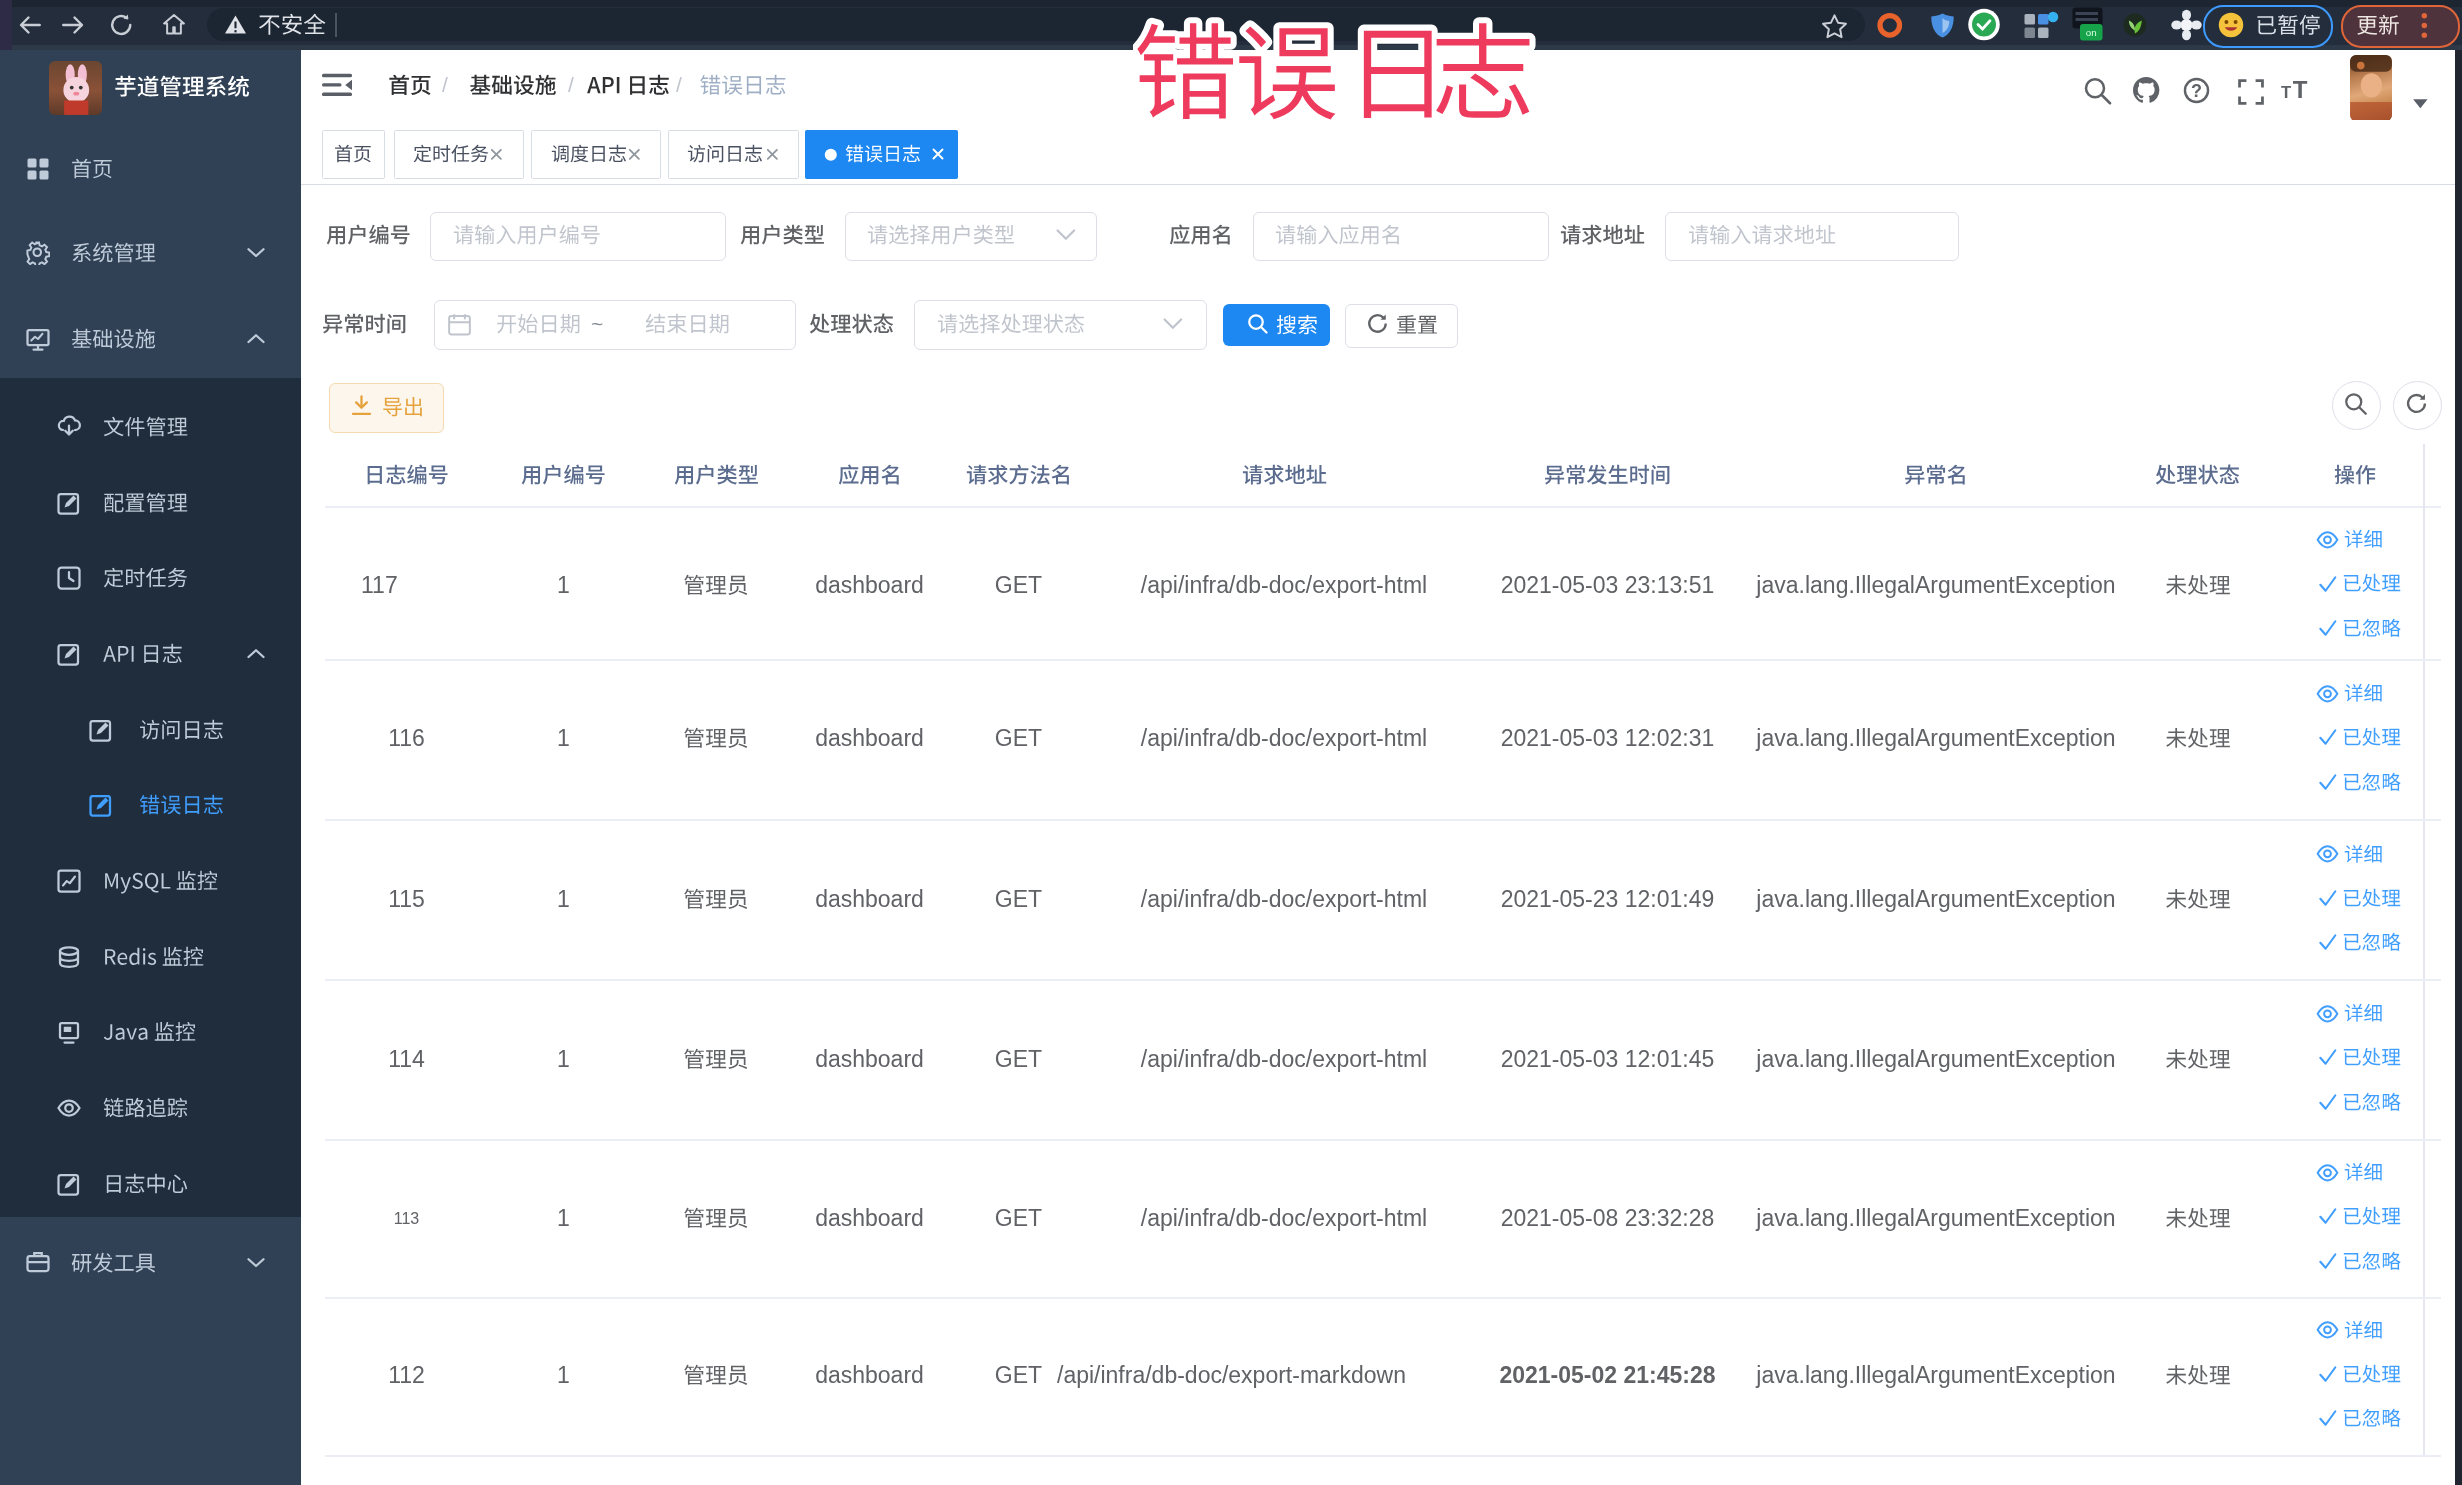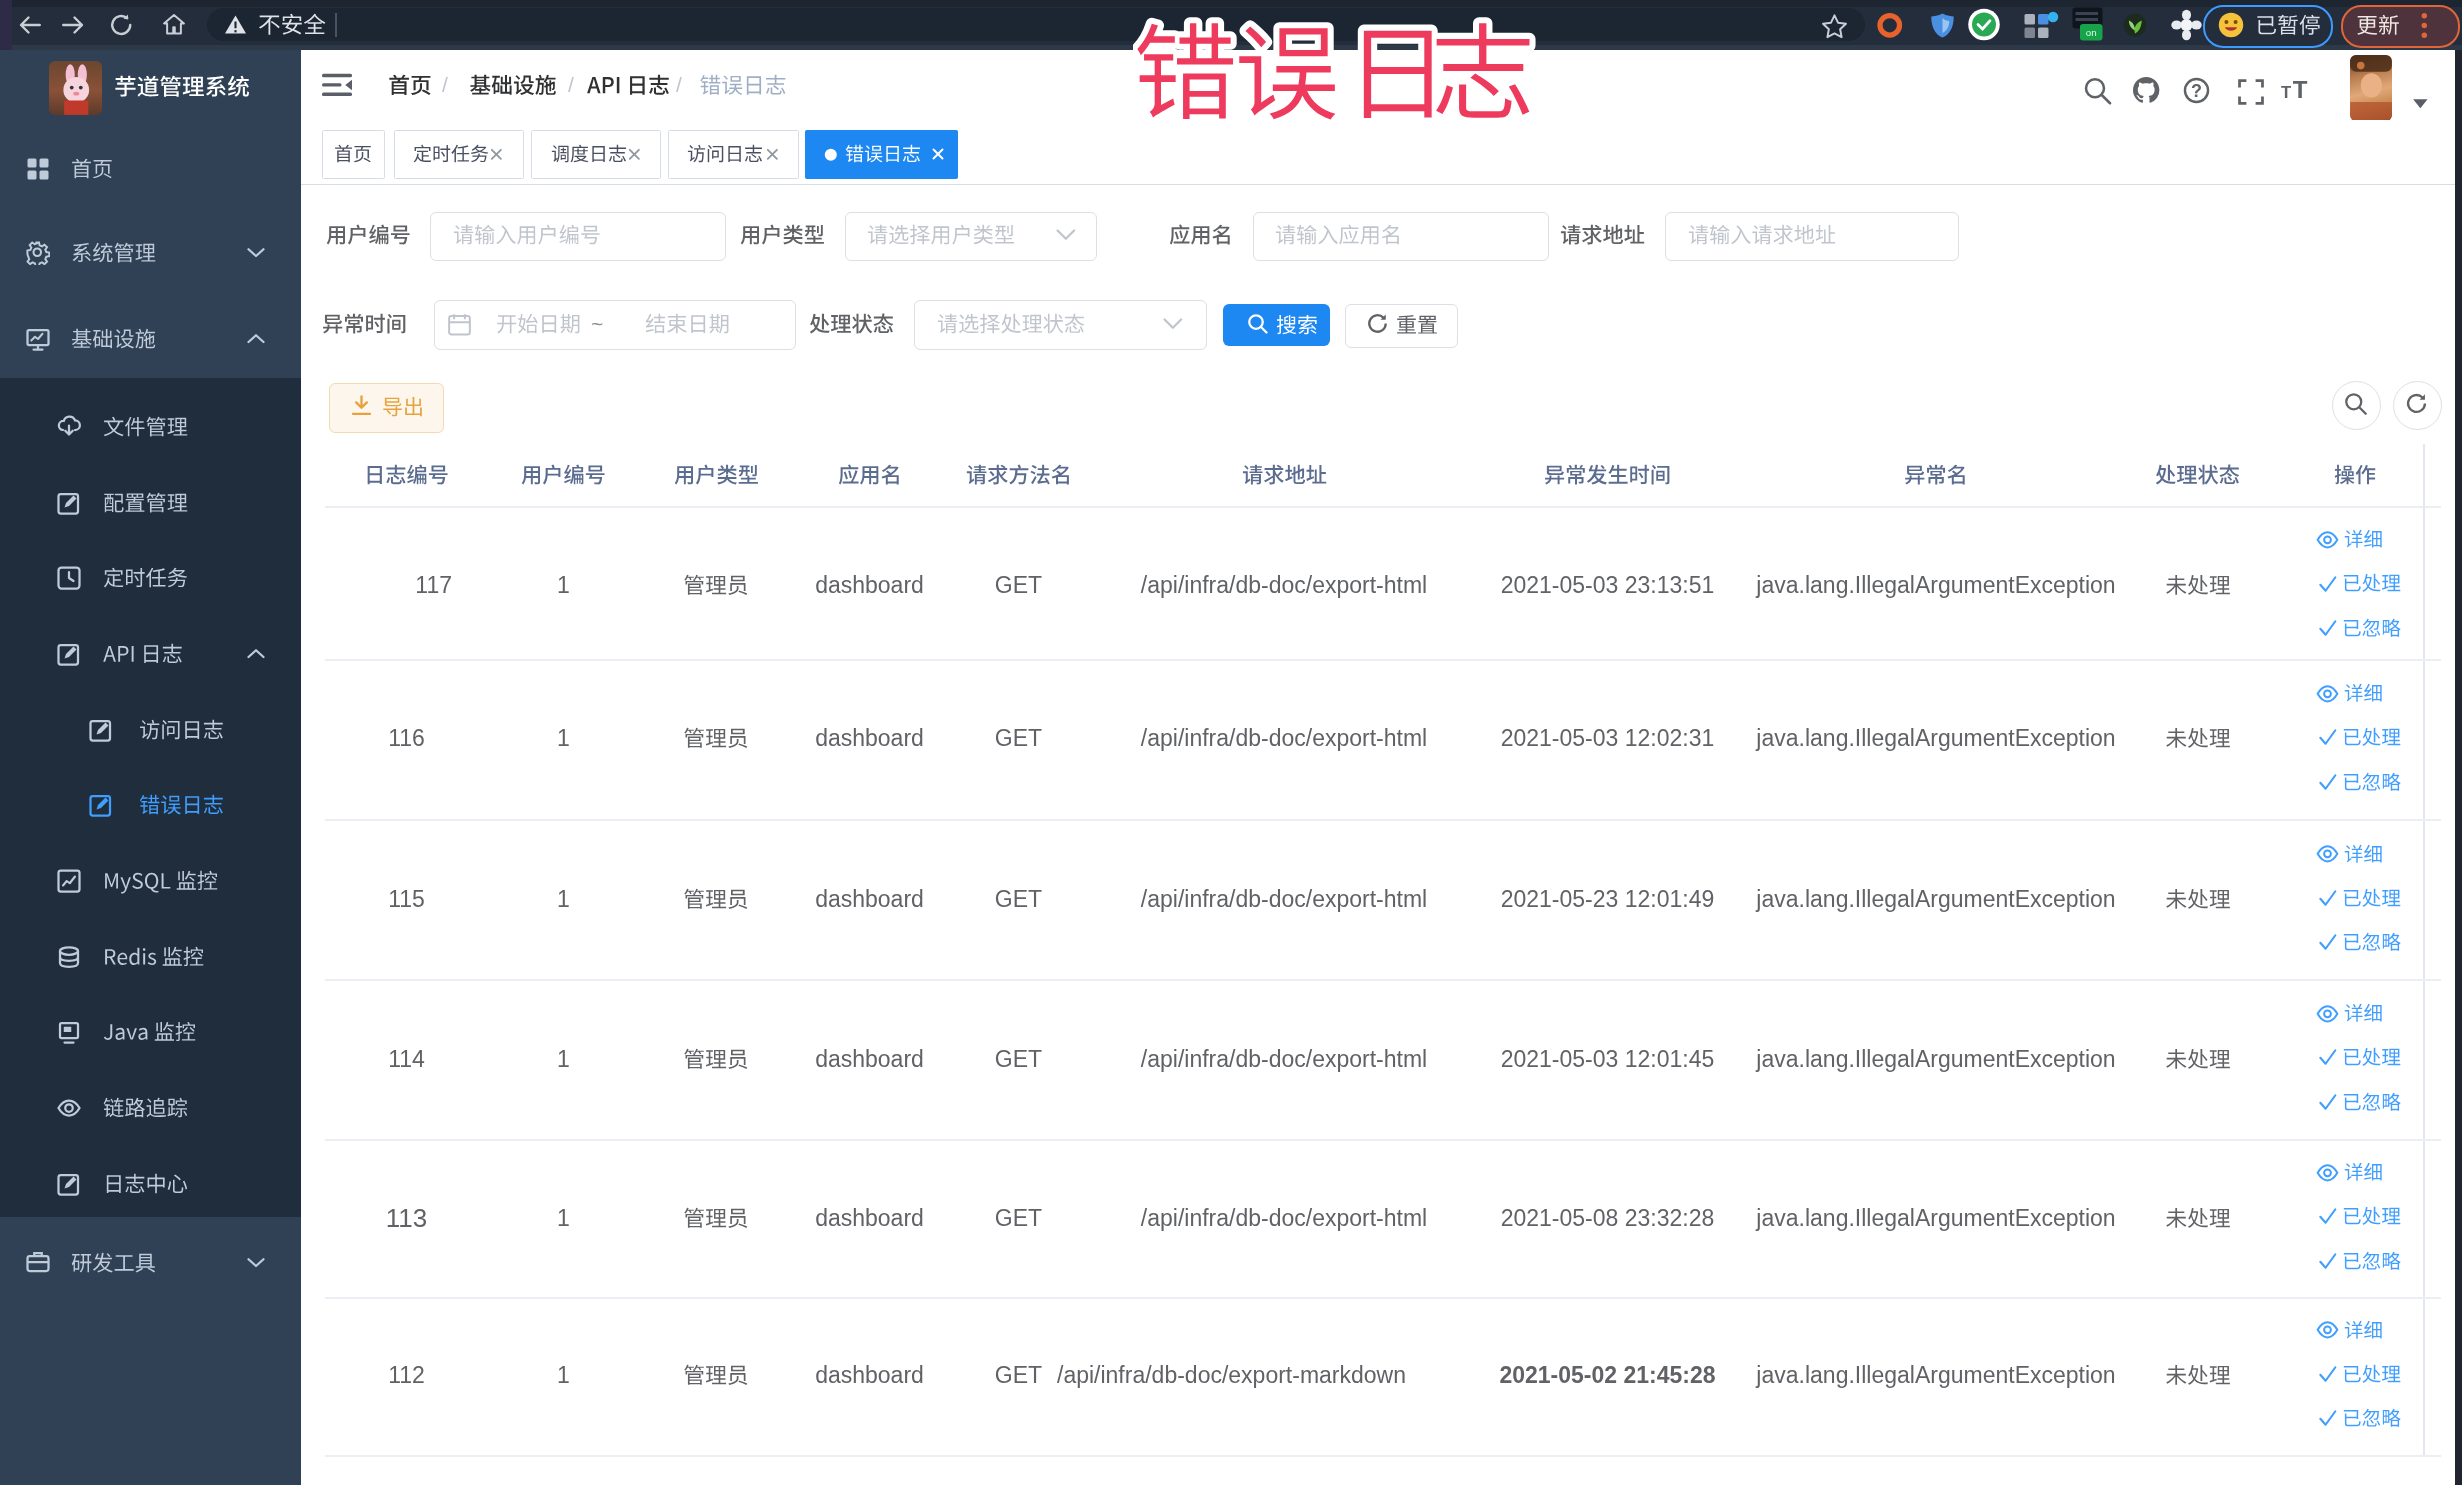--- a/index.html
+++ b/index.html
@@ -494,21 +494,21 @@
       <use href="#g49" fill="#5b6c8f"></use>
     </svg>
 <div class="a" style="left:325px;top:506px;width:2116px;height:1.5px;background:#ebeef5"></div>
 <div class="a" style="left:2423px;top:444px;width:1.5px;height:1011px;background:#e4e7ef"></div>
 <div class="a" style="left:325px;top:659px;width:2116px;height:1.5px;background:#ebeef5"></div>
 <div class="a" style="left:325px;top:819px;width:2116px;height:1.5px;background:#ebeef5"></div>
 <div class="a" style="left:325px;top:979px;width:2116px;height:1.5px;background:#ebeef5"></div>
 <div class="a" style="left:325px;top:1139px;width:2116px;height:1.5px;background:#ebeef5"></div>
 <div class="a" style="left:325px;top:1297px;width:2116px;height:1.5px;background:#ebeef5"></div>
 <div class="a" style="left:325px;top:1455px;width:2116px;height:1.5px;background:#ebeef5"></div>
-<div class="a" style="left:361px;top:569px;font-size:23px;color:#606266;font-weight:400;line-height:33px;width:91px;text-align:right;">117</div>
+<div class="a" style="left:361px;top:569px;font-size:23px;color:#606266;font-weight:400;line-height:33px;width:91px;text-align:left;">117</div>
 <div class="a" style="left:518px;top:569px;font-size:23px;color:#606266;font-weight:400;line-height:33px;width:91px;text-align:center;">1</div>
 <svg class="t" style="left:683px;top:574px" width="66" height="25" viewBox="0 -25.5 87.0 33.3">
       <use href="#g50" fill="#606266"></use>
     </svg>
 <div class="a" style="left:794px;top:569px;font-size:23px;color:#606266;font-weight:400;line-height:33px;width:151px;text-align:center;">dashboard</div>
 <div class="a" style="left:973px;top:569px;font-size:23px;color:#606266;font-weight:400;line-height:33px;width:91px;text-align:center;">GET</div>
 <div class="a" style="left:1057px;top:569px;font-size:23px;color:#606266;font-weight:400;line-height:33px;width:454px;text-align:center;">/api/infra/db-doc/export-html</div>
 <div class="a" style="left:1456px;top:569px;font-size:23px;color:#606266;font-weight:400;line-height:33px;width:303px;text-align:center;">2021-05-03 23:13:51</div>
 <div class="a" style="left:1709px;top:569px;font-size:23px;color:#606266;font-weight:400;line-height:33px;width:454px;text-align:center;">java.lang.IllegalArgumentException</div>
 <svg class="t" style="left:2165px;top:574px" width="66" height="25" viewBox="0 -25.5 87.0 33.3">
@@ -622,21 +622,21 @@
     </svg>
 <svg class="t" style="left:2342px;top:1047px" width="59" height="22.6" viewBox="0 -22.9 78.0 29.9">
       <use href="#g53" fill="#409EFF"></use>
     </svg>
 <svg class="a" style="left:2318px;top:1093px;" width="19.7" height="18" viewBox="0 0 26 24">
       <path d="M3 13l7 8L23 3" fill="none" stroke="#409EFF" stroke-width="2.8" stroke-linecap="round" stroke-linejoin="round"></path>
     </svg>
 <svg class="t" style="left:2342px;top:1092px" width="59" height="22.6" viewBox="0 -22.9 78.0 29.9">
       <use href="#g54" fill="#409EFF"></use>
     </svg>
-<div class="a" style="left:361px;top:1202px;font-size:26px;color:#606266;font-weight:400;line-height:33px;width:91px;text-align:center;">113</div>
+<div class="a" style="left:361px;top:1202px;font-size:16px;color:#606266;font-weight:400;line-height:33px;width:91px;text-align:center;">113</div>
 <div class="a" style="left:518px;top:1202px;font-size:23px;color:#606266;font-weight:400;line-height:33px;width:91px;text-align:center;">1</div>
 <svg class="t" style="left:683px;top:1207px" width="66" height="25" viewBox="0 -25.5 87.0 33.3">
       <use href="#g50" fill="#606266"></use>
     </svg>
 <div class="a" style="left:794px;top:1202px;font-size:23px;color:#606266;font-weight:400;line-height:33px;width:151px;text-align:center;">dashboard</div>
 <div class="a" style="left:973px;top:1202px;font-size:23px;color:#606266;font-weight:400;line-height:33px;width:91px;text-align:center;">GET</div>
 <div class="a" style="left:1057px;top:1202px;font-size:23px;color:#606266;font-weight:400;line-height:33px;width:454px;text-align:center;">/api/infra/db-doc/export-html</div>
 <div class="a" style="left:1456px;top:1202px;font-size:23px;color:#606266;font-weight:400;line-height:33px;width:303px;text-align:center;">2021-05-08 23:32:28</div>
 <div class="a" style="left:1709px;top:1202px;font-size:23px;color:#606266;font-weight:400;line-height:33px;width:454px;text-align:center;">java.lang.IllegalArgumentException</div>
 <svg class="t" style="left:2165px;top:1207px" width="66" height="25" viewBox="0 -25.5 87.0 33.3">

